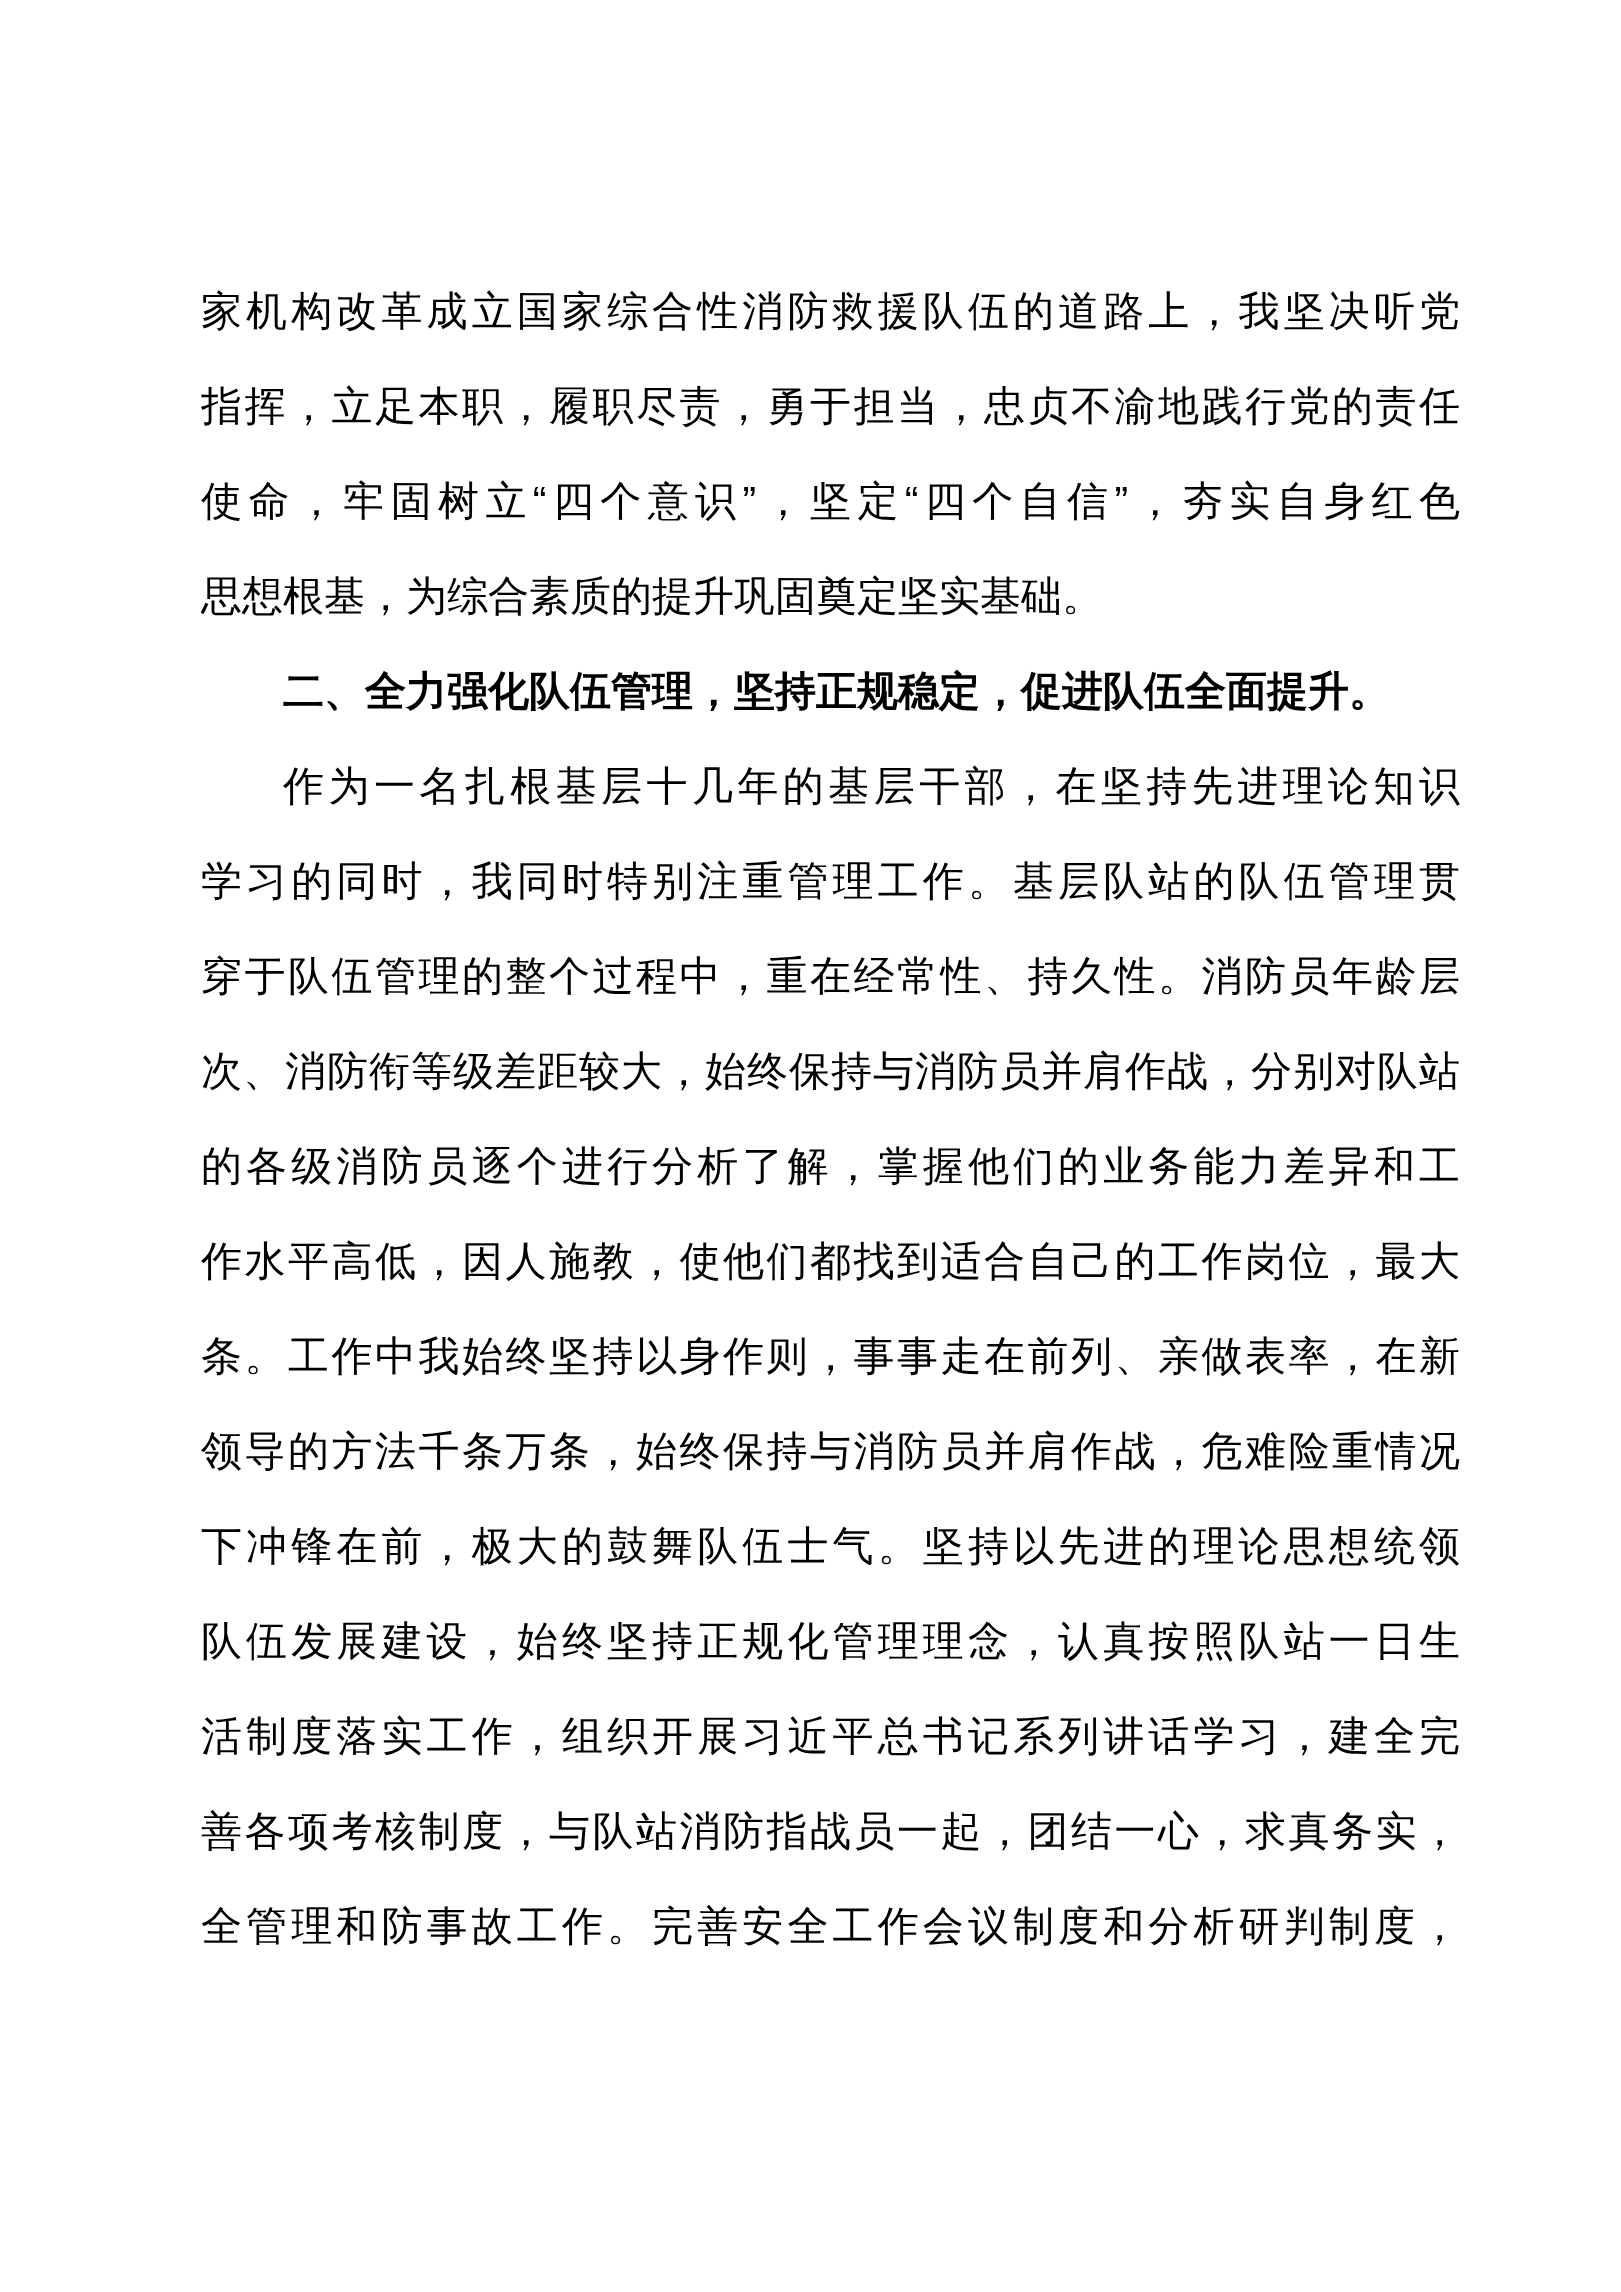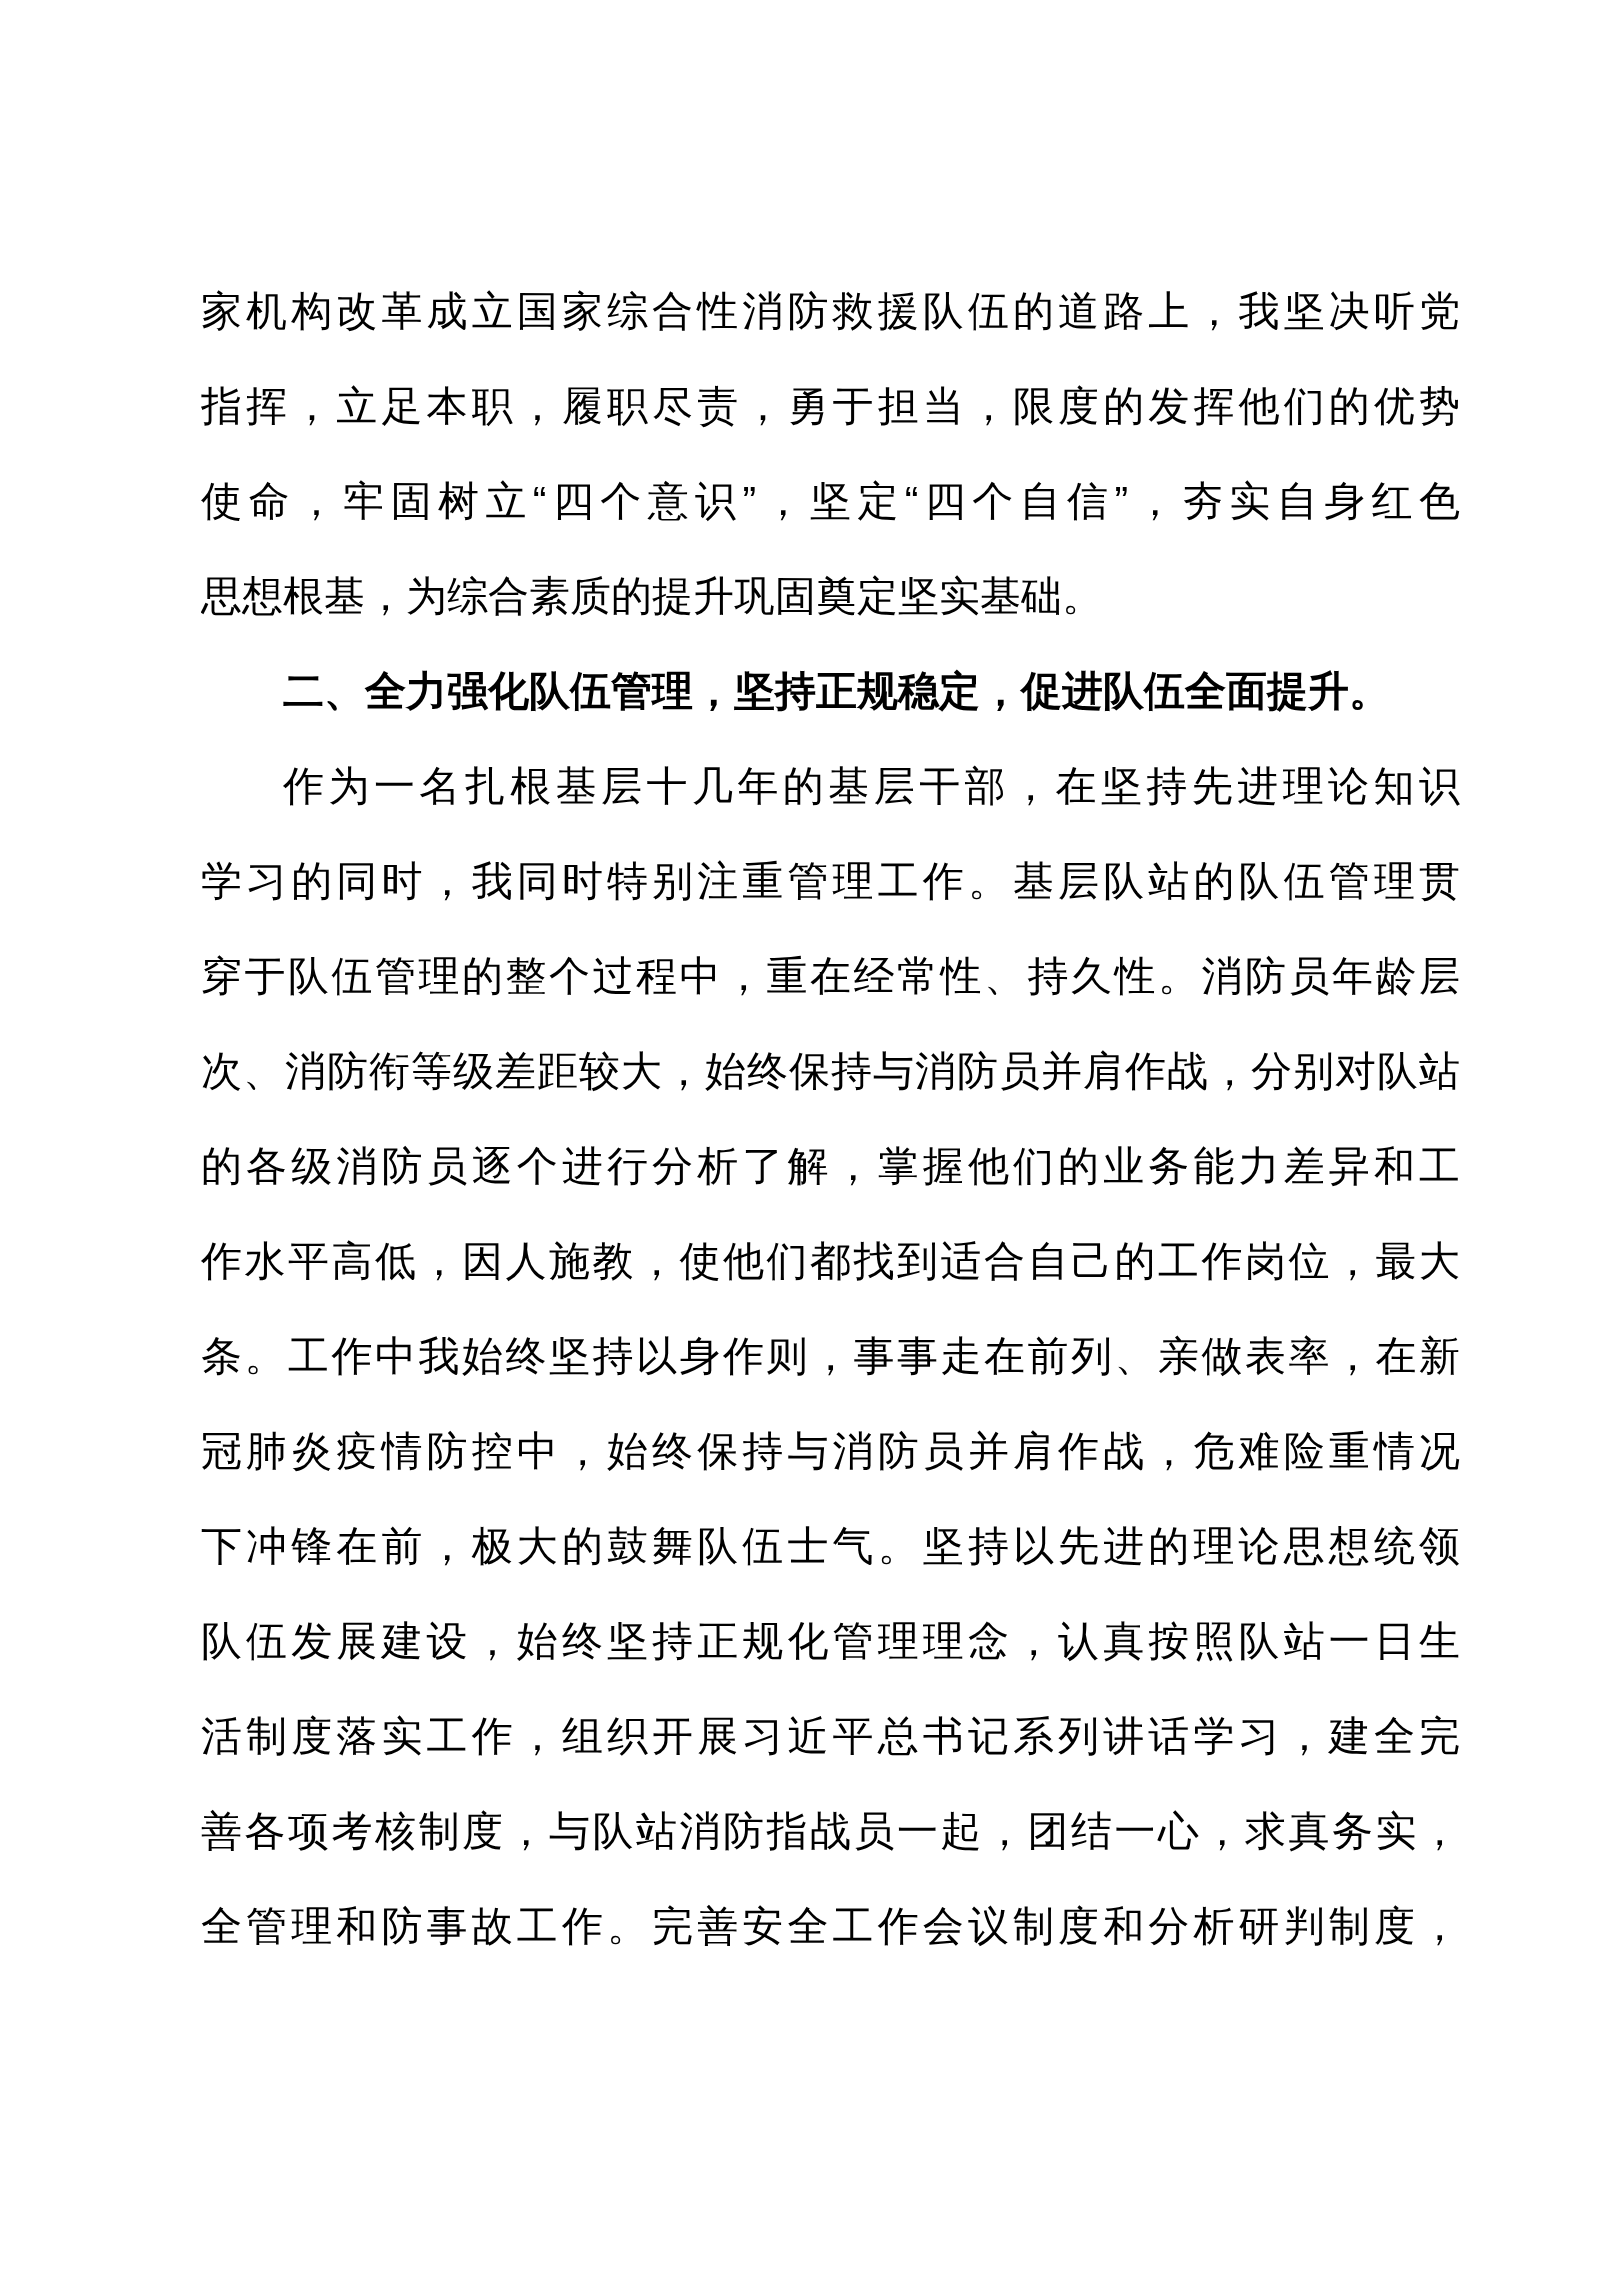--- a/index.html
+++ b/index.html
@@ -48,36 +48,36 @@
     text-indent: 2em;
   }
 </style>
 </head>
 <body>
 
 <div class="page">
   <div class="content" id="doc">
       <div class="paragraph">
         <div class="line just">家机构改革成立国家综合性消防救援队伍的道路上，我坚决听党</div>
-        <div class="line just">指挥，立足本职，履职尽责，勇于担当，限度的发挥他们的优势</div>
+        <div class="line just">指挥，立足本职，履职尽责，勇于担当，忠贞不渝地践行党的责任</div>
         <div class="line just">使命，牢固树立“四个意识”，坚定“四个自信”，夯实自身红色</div>
         <div class="line">思想根基，为综合素质的提升巩固奠定坚实基础。</div>
       </div>
       <div class="paragraph bold">
         <div class="line indent">二、全力强化队伍管理，坚持正规稳定，促进队伍全面提升。</div>
       </div>
       <div class="paragraph">
         <div class="line just indent">作为一名扎根基层十几年的基层干部，在坚持先进理论知识</div>
         <div class="line just">学习的同时，我同时特别注重管理工作。基层队站的队伍管理贯</div>
         <div class="line just">穿于队伍管理的整个过程中，重在经常性、持久性。消防员年龄层</div>
         <div class="line just">次、消防衔等级差距较大，始终保持与消防员并肩作战，分别对队站</div>
         <div class="line just">的各级消防员逐个进行分析了解，掌握他们的业务能力差异和工</div>
         <div class="line just">作水平高低，因人施教，使他们都找到适合自己的工作岗位，最大</div>
         <div class="line just">条。工作中我始终坚持以身作则，事事走在前列、亲做表率，在新</div>
-        <div class="line just">冠肺炎疫情防控中，始终保持与消防员并肩作战，危难险重情况</div>
+        <div class="line just">领导的方法千条万条，始终保持与消防员并肩作战，危难险重情况</div>
         <div class="line just">下冲锋在前，极大的鼓舞队伍士气。坚持以先进的理论思想统领</div>
         <div class="line just">队伍发展建设，始终坚持正规化管理理念，认真按照队站一日生</div>
         <div class="line just">活制度落实工作，组织开展习近平总书记系列讲话学习，建全完</div>
         <div class="line just">善各项考核制度，与队站消防指战员一起，团结一心，求真务实，</div>
         <div class="line just">全管理和防事故工作。完善安全工作会议制度和分析研判制度，</div>
       </div>
     </div>
 </div>
 
 

